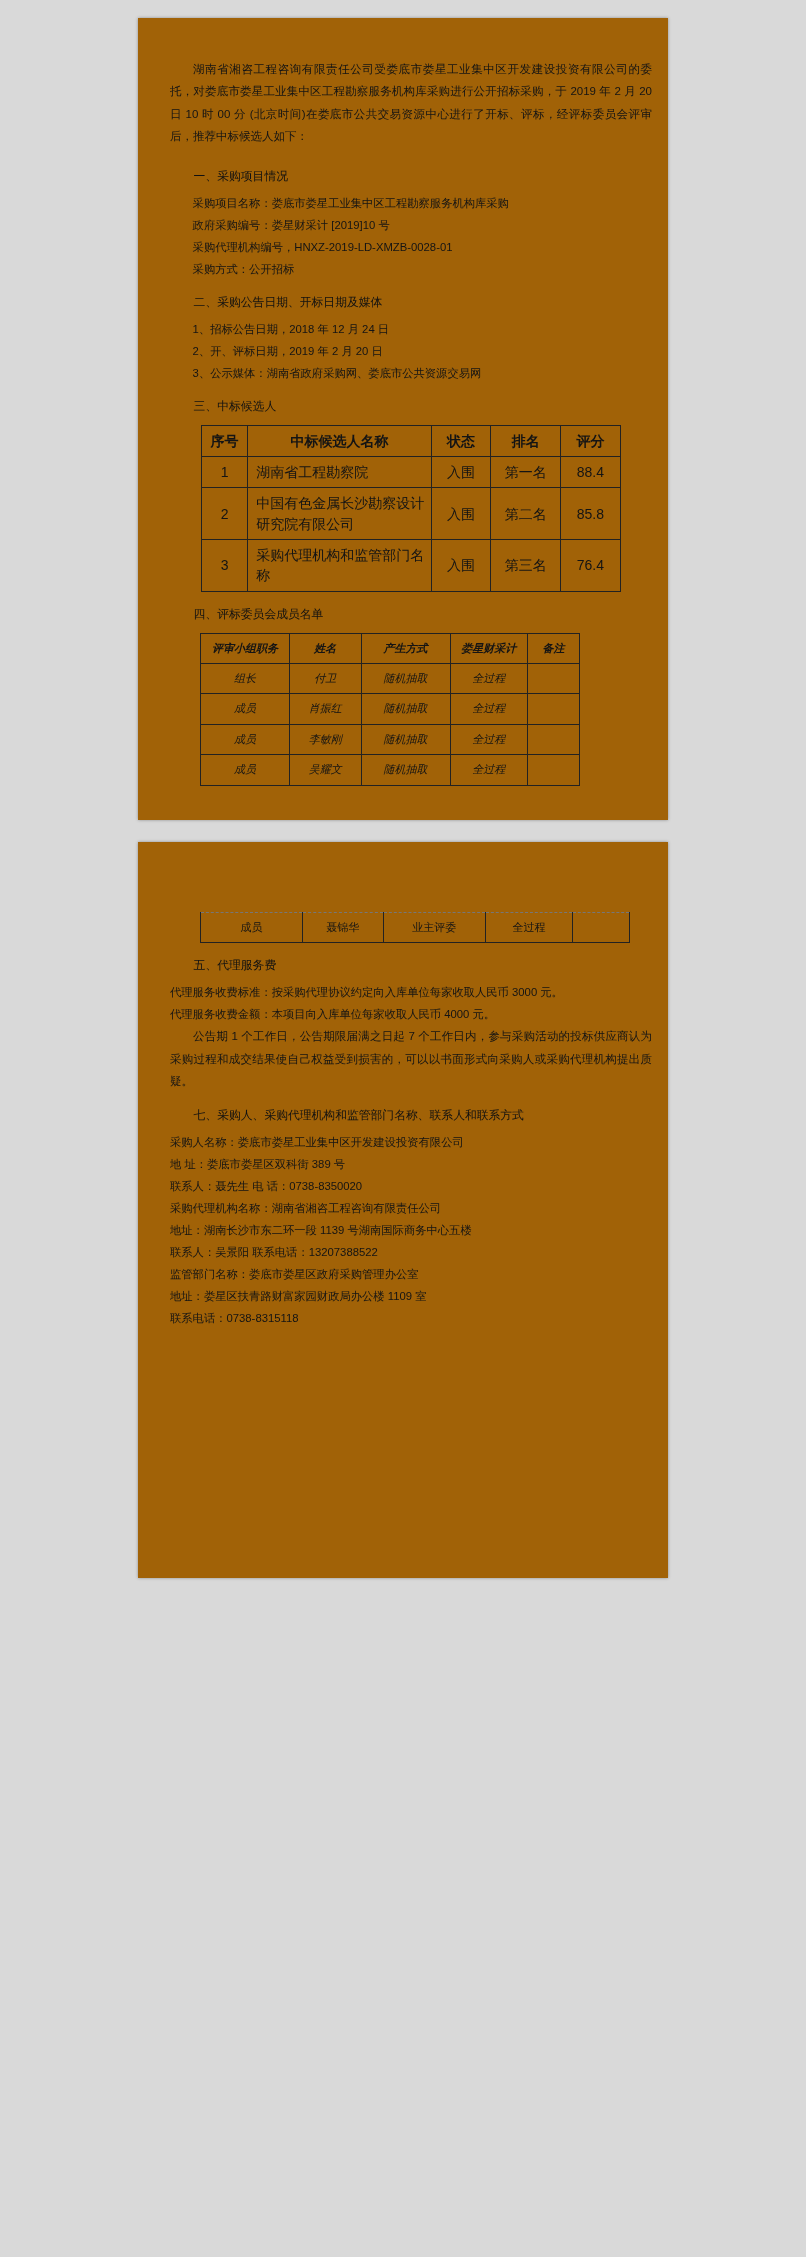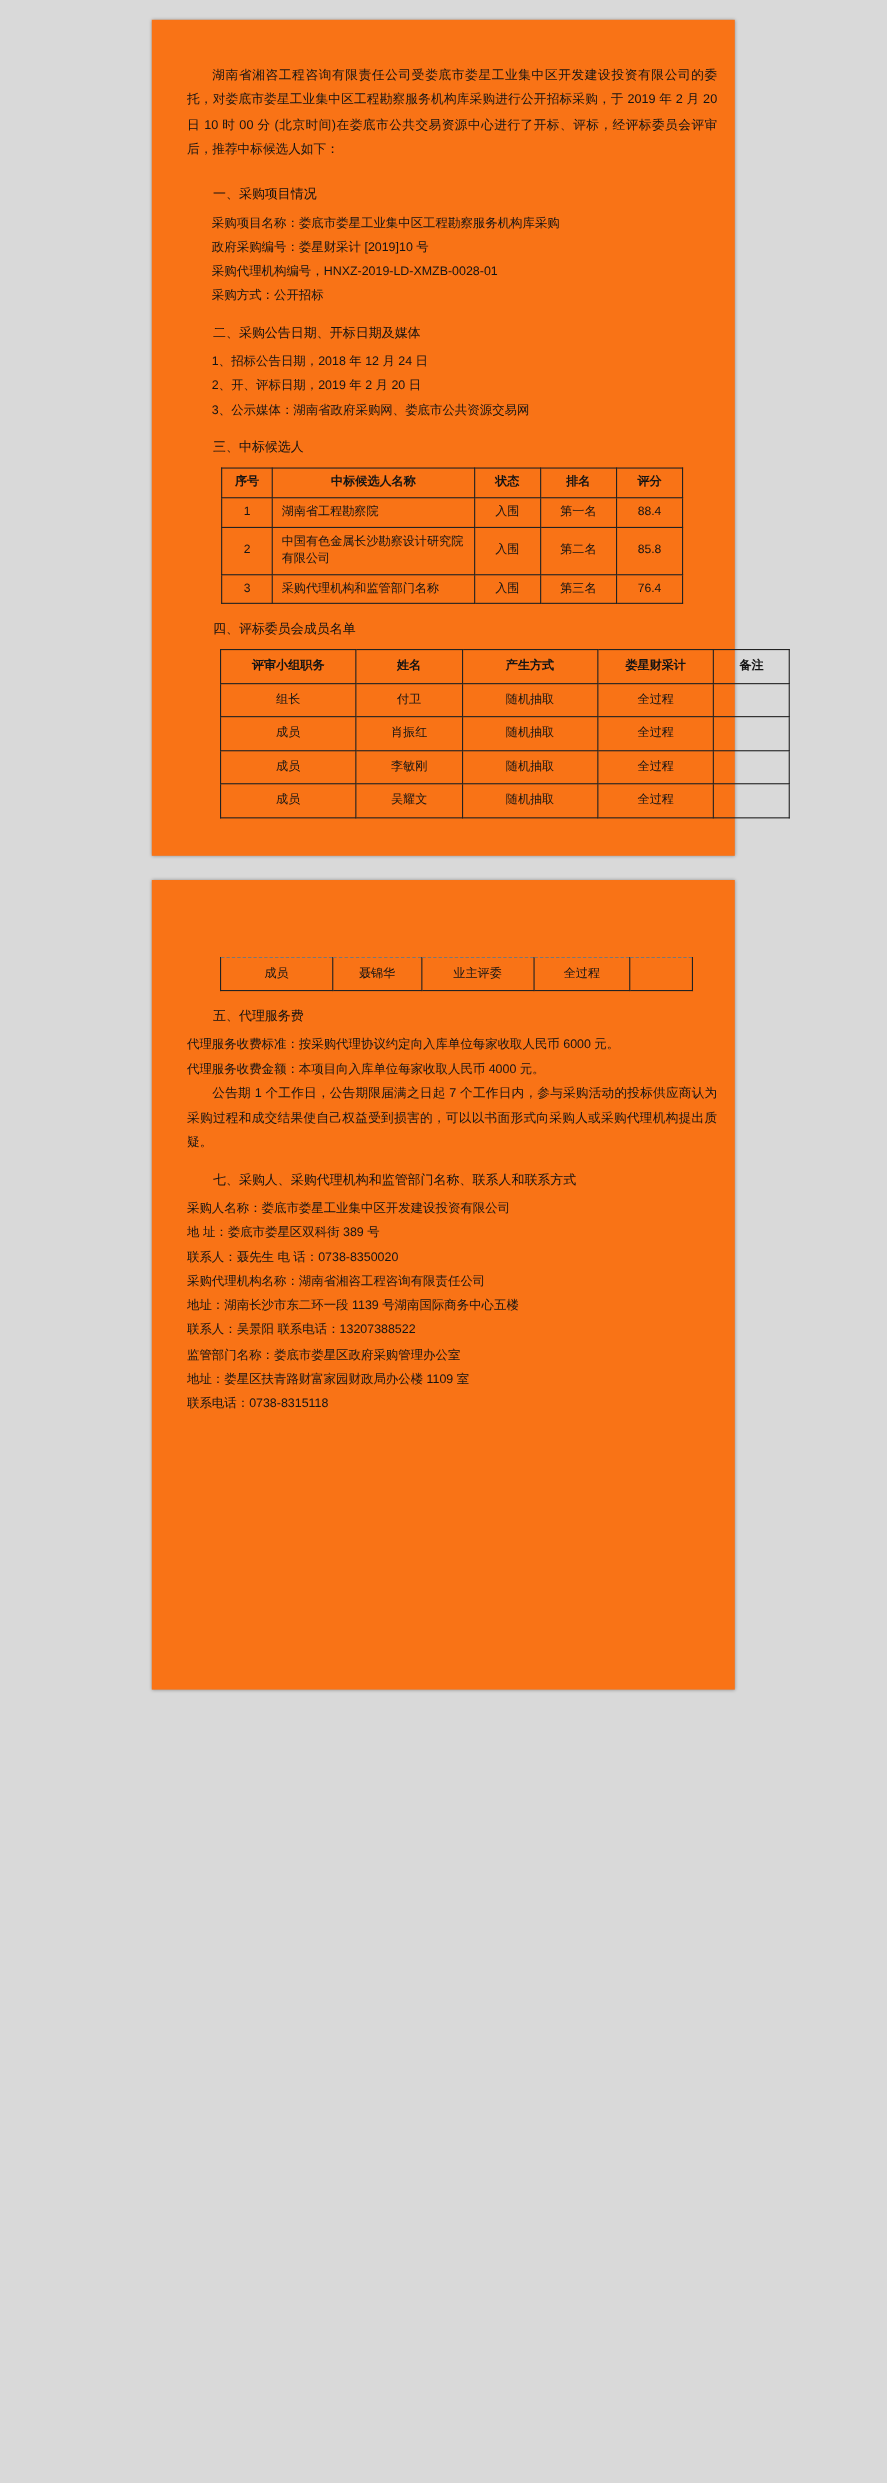--- a/index.html
+++ b/index.html
@@ -11,21 +11,21 @@
   .viewport {
     width: 806px;
     min-height: 2257px;
     margin: 0 auto;
     background: #d9d9d9;
     position: relative;
   }
   .page {
     width: 530px;
     margin: 0 auto;
-    background: #f97316;
+    background: #a16207;
     box-shadow: 0 0 3px rgba(0,0,0,0.35);
     box-sizing: border-box;
     padding: 40px 16px 30px 32px;
     position: relative;
   }
   .page-1 { margin-top: 18px; min-height: 722px; }
   .page-gap { height: 22px; }
   .page-2 { min-height: 736px; padding-top: 70px; }
 
   .doc-body {
@@ -54,37 +54,38 @@
   .flat-line {
     margin: 0;
     font-size: 11.3px;
     line-height: 1.95;
   }
 
   table.grid {
     border-collapse: collapse;
     margin: 7px auto 4px auto;
     width: 420px;
-    font-size: 11px;
+    font-size: 14px;
   }
   table.grid th, table.grid td {
     border: 1px solid #222;
     padding: 5px 4px;
     text-align: center;
     vertical-align: middle;
     line-height: 1.45;
   }
   table.grid th { font-weight: bold; }
   table.grid td.name-cell { text-align: left; padding-left: 8px; }
 
   table.judges {
     border-collapse: collapse;
     margin: 7px auto 4px 30px;
-    width: 518px;
+    width: 380px;
     font-size: 11px;
+    font-style: italic;
   }
   table.judges th, table.judges td {
     border: 1px solid #222;
     padding: 4px 4px;
     text-align: center;
     vertical-align: middle;
   }
   table.judges th { font-weight: bold; }
 
   table.cont {
@@ -219,21 +220,21 @@
             <td style="width:104px">成员</td>
             <td style="width:80px">聂锦华</td>
             <td style="width:104px">业主评委</td>
             <td style="width:88px">全过程</td>
             <td style="width:54px"></td>
           </tr>
         </tbody>
       </table>
 
       <div class="section-title">五、代理服务费</div>
-      <p class="flat-line">代理服务收费标准：按采购代理协议约定向入库单位每家收取人民币 6000 元。</p>
+      <p class="flat-line">代理服务收费标准：按采购代理协议约定向入库单位每家收取人民币 3000 元。</p>
       <p class="flat-line">代理服务收费金额：本项目向入库单位每家收取人民币 4000 元。</p>
 
       <p class="para">公告期 1 个工作日，公告期限届满之日起 7 个工作日内，参与采购活动的投标供应商认为采购过程和成交结果使自己权益受到损害的，可以以书面形式向采购人或采购代理机构提出质疑。</p>
 
       <div class="section-title">七、采购人、采购代理机构和监管部门名称、联系人和联系方式</div>
       <p class="flat-line">采购人名称：娄底市娄星工业集中区开发建设投资有限公司</p>
       <p class="flat-line">地    址：娄底市娄星区双科街 389 号</p>
       <p class="flat-line">联系人：聂先生      电   话：0738-8350020</p>
       <p class="flat-line">采购代理机构名称：湖南省湘咨工程咨询有限责任公司</p>
       <p class="flat-line">地址：湖南长沙市东二环一段 1139 号湖南国际商务中心五楼</p>

